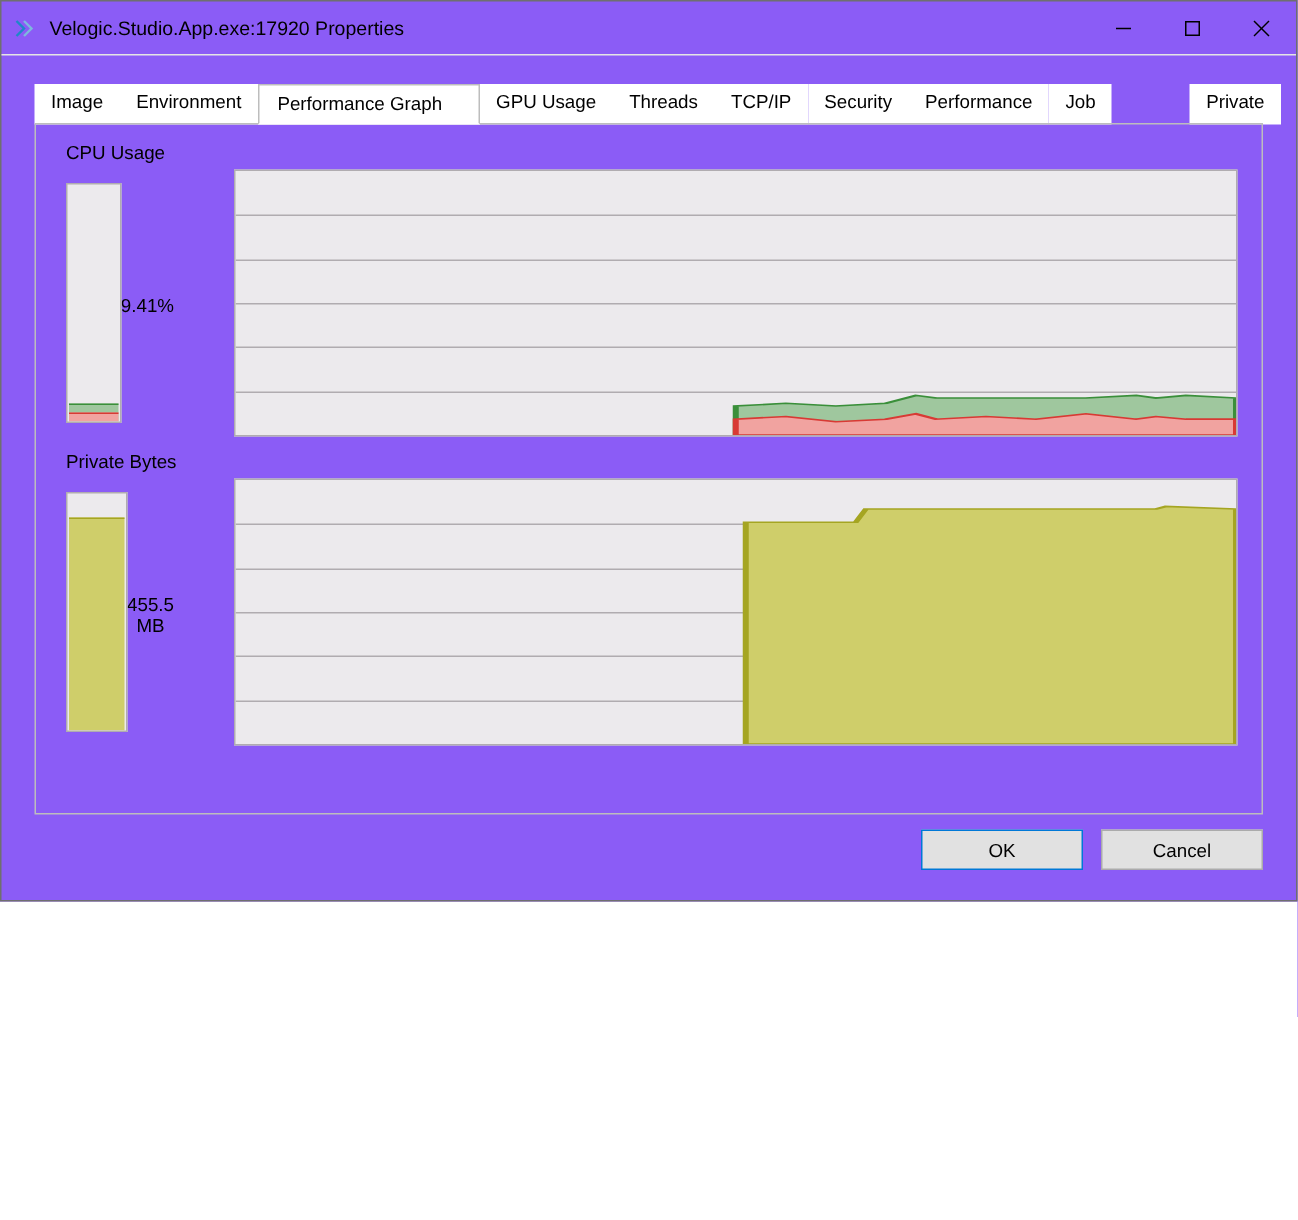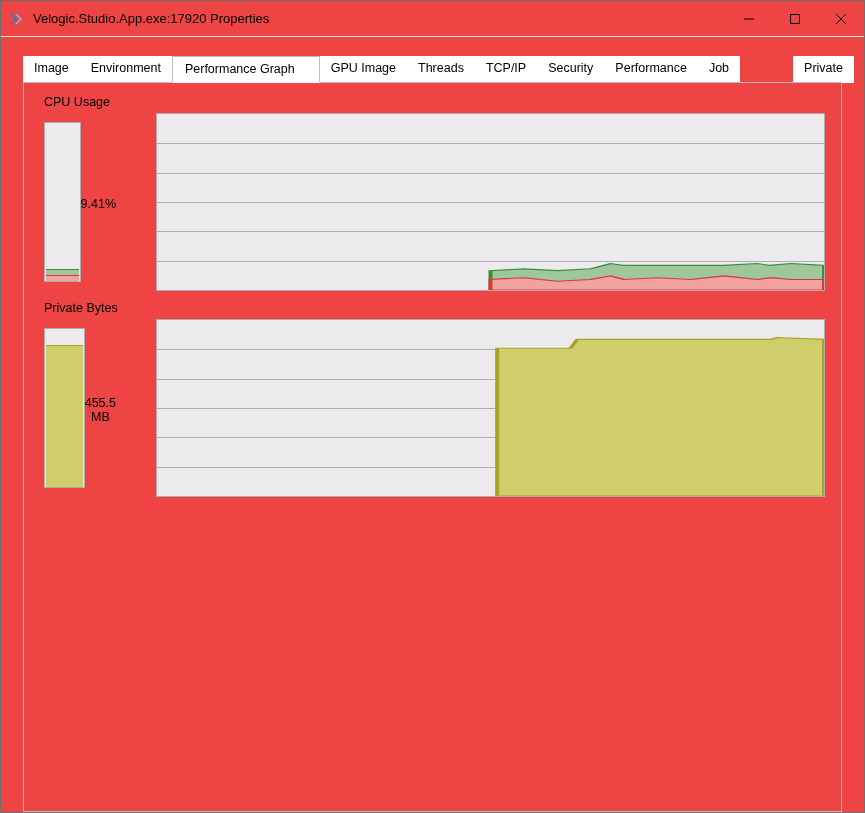--- a/index.html
+++ b/index.html
@@ -4,23 +4,23 @@
 <style>
   * { box-sizing: border-box; }
   html, body { margin:0; padding:0; }
   body {
     font-family: "Segoe UI", Tahoma, sans-serif;
     font-size: 12px;
     background:#fff;
     color:#000;
   }
   .window {
-    width:865px; height:813px;
+    width:865px; height:601px;
     border:1px solid #6f6f6f;
-    background:#ef4444;
+    background:#8b5cf6;
     display:flex; flex-direction:column;
     position:relative;
   }
   .titlebar {
     height:36px;
     display:flex; align-items:center;
     padding-left:8px;
     border-bottom:1px solid #e5e5e5;
   }
   .titlebar .icon { width:18px; height:18px; margin-right:6px; }
@@ -149,21 +149,21 @@
         <line x1="1" y1="1" x2="11" y2="11" stroke="#000" stroke-width="1"></line>
         <line x1="11" y1="1" x2="1" y2="11" stroke="#000" stroke-width="1"></line>
       </svg>
     </div>
   </div>
 
   <div class="tabbar">
     <div class="tab">Image</div>
     <div class="tab">Environment</div>
     <div class="tab active">Performance Graph</div>
-    <div class="tab">GPU Image</div>
+    <div class="tab">GPU Usage</div>
     <div class="tab">Threads</div>
     <div class="tab">TCP/IP</div>
     <div class="tab">Security</div>
     <div class="tab">Performance</div>
     <div class="tab">Job</div>
     <div class="tab" style="margin-left:auto;">Private</div>
   </div>
 
   <div class="tab-body">
 
@@ -216,14 +216,18 @@
           <svg viewBox="0 0 100 100" preserveAspectRatio="none" style="position:absolute;inset:0;width:100%;height:100%">
             <path d="M51,100 L51,16 L62,16 L63,11 L92,11 L93,10 L100,11 L100,100 Z" fill="#cfce6a" stroke="#a5a522" stroke-width="0.6"></path>
           </svg>
         </div>
       </div>
     </div>
 
 
   </div>
 
+  <div class="btnrow">
+    <button class="btn default">OK</button>
+    <button class="btn">Cancel</button>
+  </div>
 
 </div>
 
 </body></html>

